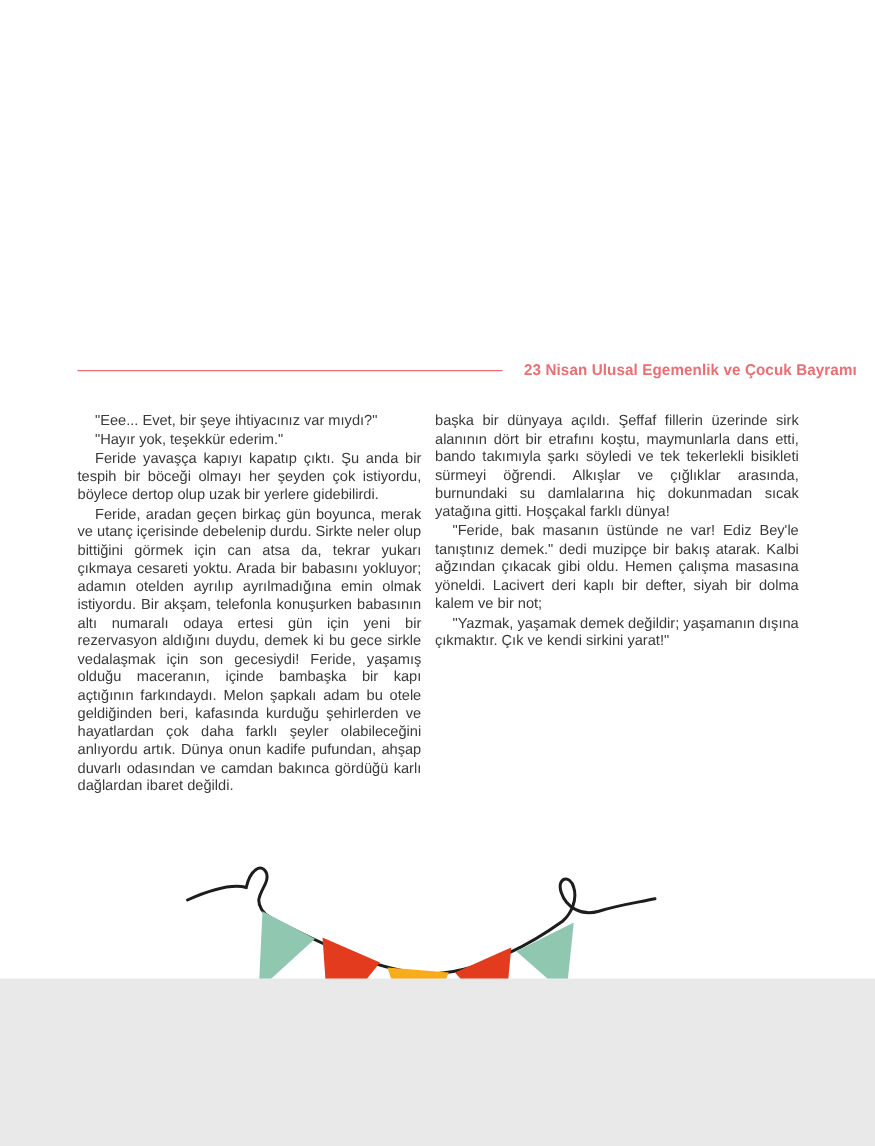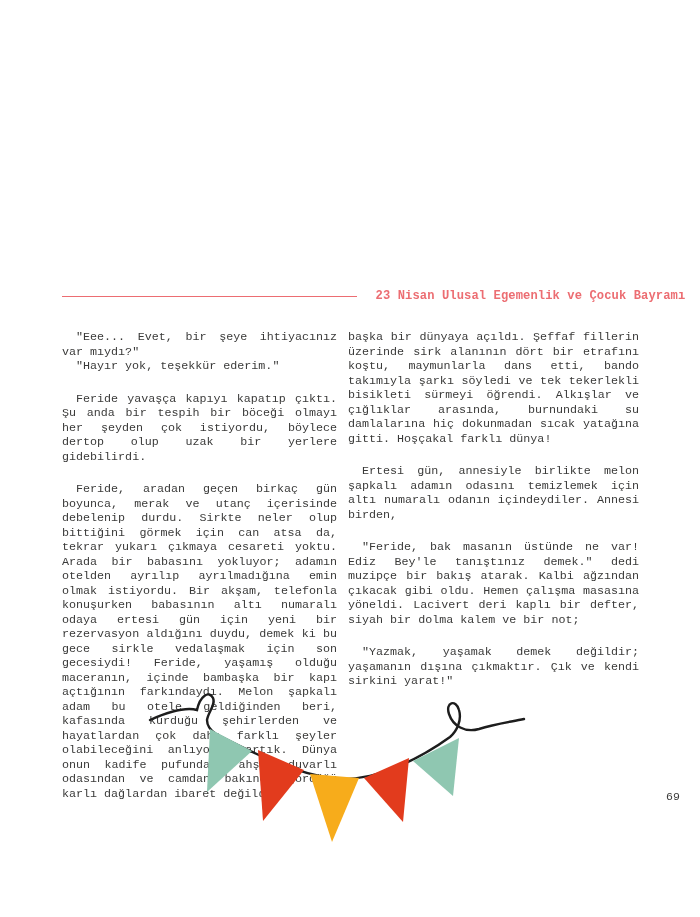--- a/index.html
+++ b/index.html
@@ -1,20 +1,20 @@
 <!DOCTYPE html>
 <html><head>
 <meta charset="utf-8">
 <style>
   html,body{margin:0;padding:0;background:#e9e9e9;}
   .page{
     position:relative;
-    width:700px;height:917px;
+    width:700px;height:783px;
     background:#ffffff;
-    font-family:Liberation Mono, monospace;
+    font-family:Liberation Sans, sans-serif;
     overflow:hidden;
     margin:0 auto;
   }
   
   .chapter-header{
     position:absolute;
     top:287px;left:62px;right:15px;
     display:flex;align-items:center;gap:9px;
     height:17px;
   }
@@ -35,21 +35,21 @@
     position:absolute;
     top:330px;left:62px;
     width:577px;
     display:flex;gap:11px;
     color:#3a3a39;
   }
   .col{font-size:11.7px;line-height:14.5px;text-align:justify;}
   .col-left{width:275px;}
   .col-right{width:291px;}
   .para{margin:0;text-indent:14px;}
-  .para.spaced{margin-top:18px;}
+  .para.spaced{margin-top:1px;}
   .para.noindent{text-indent:0;}
   
   .bunting{
     position:absolute;
     left:130px;top:690px;
     width:420px;height:160px;
   }
   
   .page-number{
     position:absolute;
@@ -69,21 +69,20 @@
 
   <div class="columns">
     <div class="col col-left">
       <p class="para">"Eee... Evet, bir şeye ihtiyacınız var mıydı?"</p>
       <p class="para">"Hayır yok, teşekkür ederim."</p>
       <p class="para spaced">Feride yavaşça kapıyı kapatıp çıktı. Şu anda bir tespih bir böceği olmayı her şeyden çok istiyordu, böylece dertop olup uzak bir yerlere gidebilirdi.</p>
       <p class="para spaced">Feride, aradan geçen birkaç gün boyunca, merak ve utanç içerisinde debelenip durdu. Sirkte neler olup bittiğini görmek için can atsa da, tekrar yukarı çıkmaya cesareti yoktu. Arada bir babasını yokluyor; adamın otelden ayrılıp ayrılmadığına emin olmak istiyordu. Bir akşam, telefonla konuşurken babasının altı numaralı odaya ertesi gün için yeni bir rezervasyon aldığını duydu, demek ki bu gece sirkle vedalaşmak için son gecesiydi! Feride, yaşamış olduğu maceranın, içinde bambaşka bir kapı açtığının farkındaydı. Melon şapkalı adam bu otele geldiğinden beri, kafasında kurduğu şehirlerden ve hayatlardan çok daha farklı şeyler olabileceğini anlıyordu artık. Dünya onun kadife pufundan, ahşap duvarlı odasından ve camdan bakınca gördüğü karlı dağlardan ibaret değildi.</p>
     </div>
     <div class="col col-right">
       <p class="para noindent">başka bir dünyaya açıldı. Şeffaf fillerin üzerinde sirk alanının dört bir etrafını koştu, maymunlarla dans etti, bando takımıyla şarkı söyledi ve tek tekerlekli bisikleti sürmeyi öğrendi. Alkışlar ve çığlıklar arasında, burnundaki su damlalarına hiç dokunmadan sıcak yatağına gitti. Hoşçakal farklı dünya!</p>
-      <p class="para spaced">Ertesi gün, annesiyle birlikte melon şapkalı adamın odasını temizlemek için altı numaralı odanın içindeydiler. Annesi birden,</p>
       <p class="para spaced">"Feride, bak masanın üstünde ne var! Ediz Bey'le tanıştınız demek." dedi muzipçe bir bakış atarak. Kalbi ağzından çıkacak gibi oldu. Hemen çalışma masasına yöneldi. Lacivert deri kaplı bir defter, siyah bir dolma kalem ve bir not;</p>
       <p class="para spaced">"Yazmak, yaşamak demek değildir; yaşamanın dışına çıkmaktır. Çık ve kendi sirkini yarat!"</p>
     </div>
   </div>
 
   <svg class="bunting" viewBox="0 0 420 160" xmlns="http://www.w3.org/2000/svg">
     <path d="M 20 30
              C 38 22, 56 17, 67 20
              C 70 6, 79 0, 83 8
              C 86 15, 78 22, 77 30

